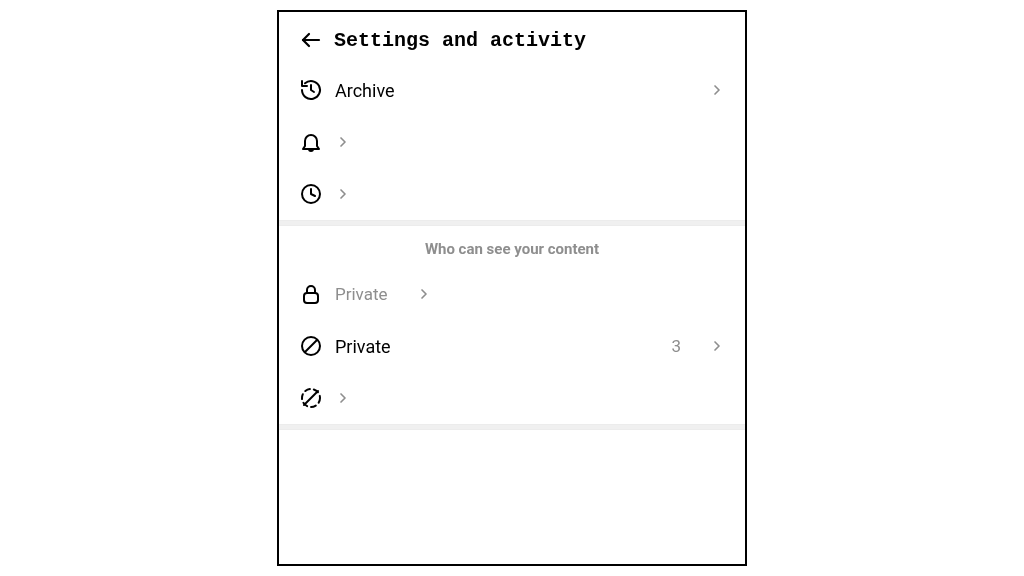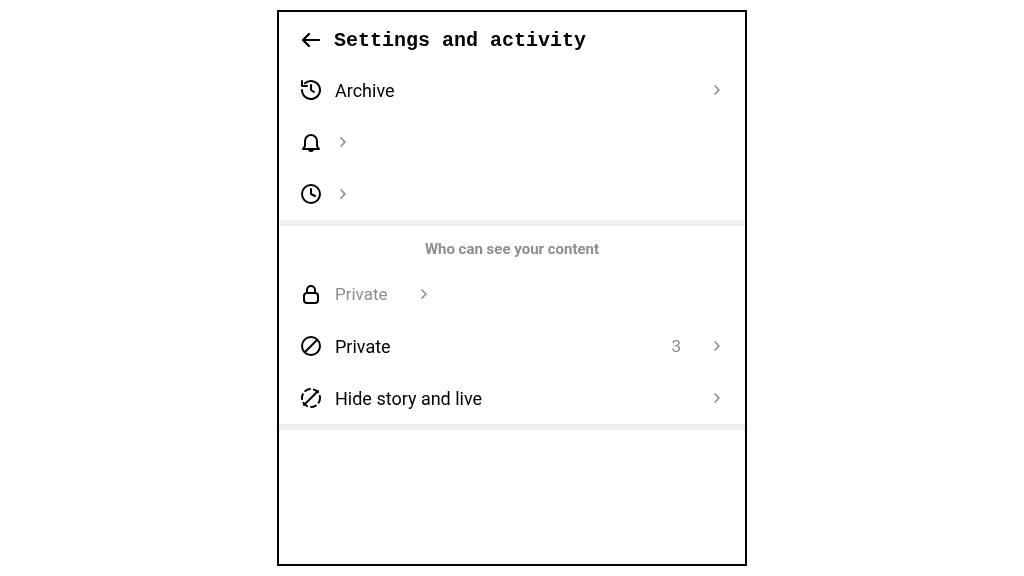--- a/index.html
+++ b/index.html
@@ -173,21 +173,20 @@
     </span>
   </div>
 
   <div class="row">
     <span class="row-icon">
       <svg width="24" height="24" viewBox="0 0 24 24" fill="none" stroke="#000" stroke-width="2" stroke-linecap="round" stroke-linejoin="round">
         <circle cx="12" cy="12" r="9" stroke-dasharray="5 4"></circle>
         <line x1="5" y1="19" x2="19" y2="5"></line>
       </svg>
     </span>
-    <span class="row-label">Hide story and live</span>
     <span class="chevron">
       <svg width="16" height="16" viewBox="0 0 24 24" fill="none" stroke="#8e8e8e" stroke-width="2.5" stroke-linecap="round" stroke-linejoin="round">
           <polyline points="9,6 15,12 9,18"></polyline>
         </svg>
     </span>
   </div>
 
   <div class="section-divider"></div>
 
 </div>

